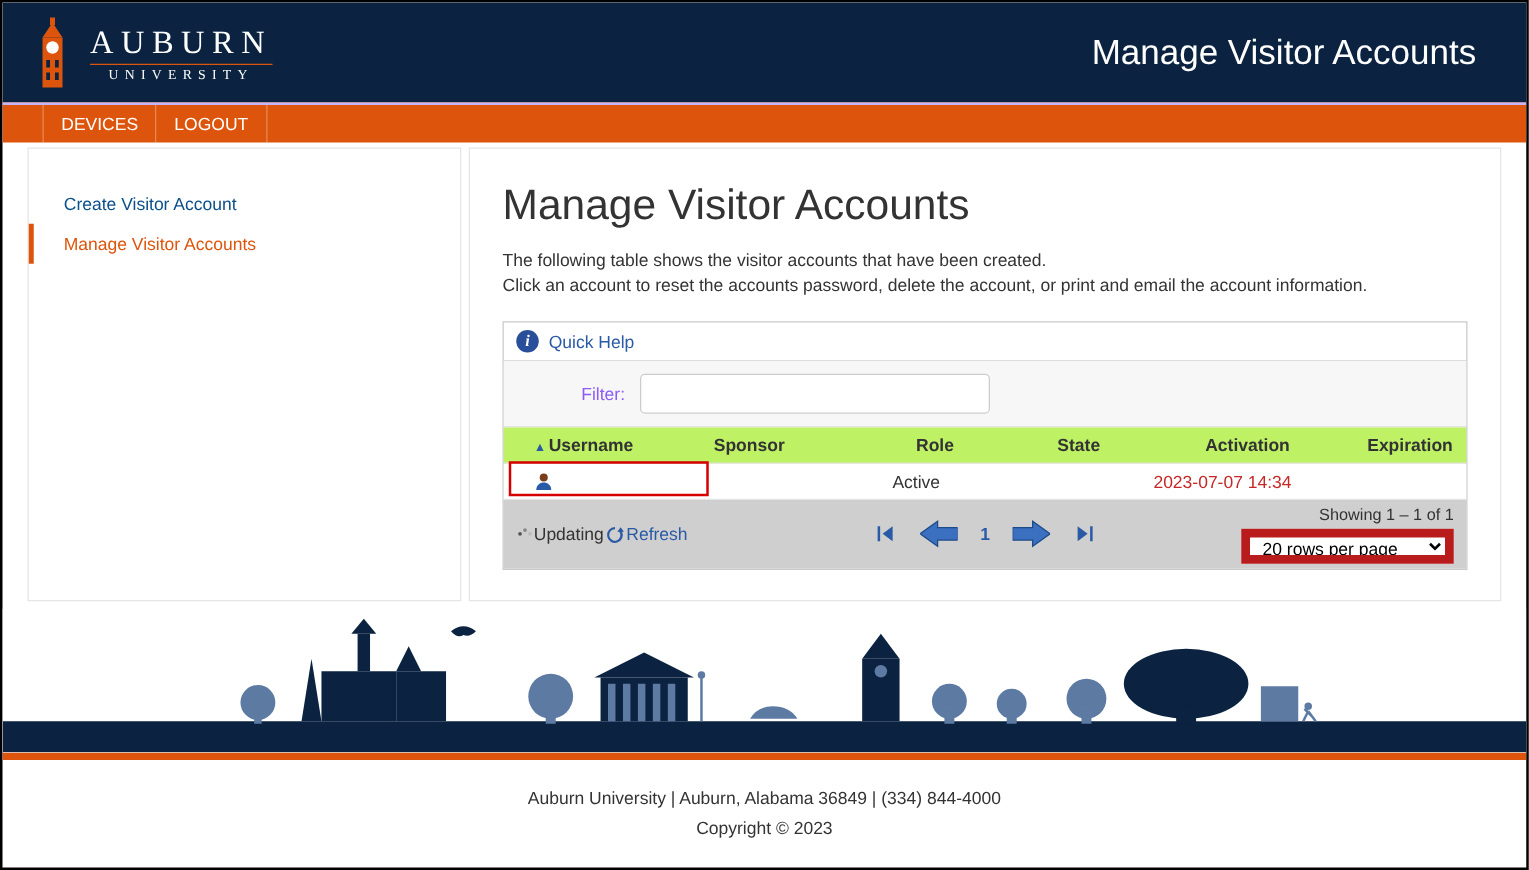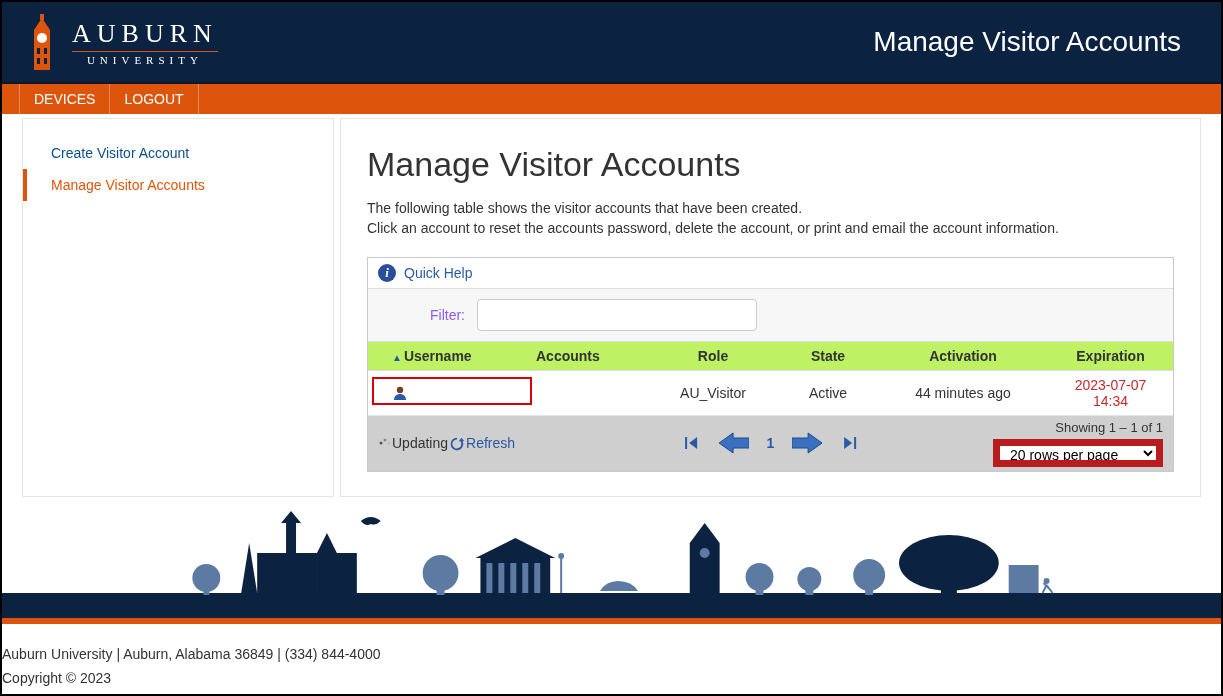--- a/index.html
+++ b/index.html
@@ -7,26 +7,26 @@
   
   .header { background: #0b2341; height: 80px; display: flex; align-items: center; justify-content: space-between; padding: 0 40px 0 20px; }
   .logo-wrap { display: flex; align-items: center; gap: 10px; }
   .logo-tower svg { display: block; }
   .logo-text { color: #fff; display: flex; flex-direction: column; align-items: center; }
   .logo-text .big { font-size: 26px; letter-spacing: 6px; font-family: Georgia, serif; }
   .logo-text .divider { width: 100%; height: 1px; background: #dd550c; margin: 2px 0; }
   .logo-text .small { font-size: 11px; letter-spacing: 5px; font-family: Georgia, serif; }
   .page-title-big { color: #fff; font-size: 28px; font-weight: 400; }
   
-  .navbar { background: #dd550c; border-top: 2px solid #0f172a; height: 32px; display: flex; align-items: stretch; padding-left: 17px; }
+  .navbar { background: #dd550c; border-top: 2px solid #c4b5fd; height: 32px; display: flex; align-items: stretch; padding-left: 32px; }
   .navbar a { color: #fff; text-decoration: none; font-size: 14px; padding: 0 14px; display: flex; align-items: center; border-right: 1px solid rgba(255,255,255,0.3); }
   .navbar a:first-child { border-left: 1px solid rgba(255,255,255,0.3); }
   
   .content-wrap { display: flex; padding: 4px 20px 0 20px; gap: 6px; }
-  .sidebar { width: 312px; background: #fff; border: 1px solid #e5e5e5; padding: 18px 0; min-height: 350px; }
+  .sidebar { width: 347px; background: #fff; border: 1px solid #e5e5e5; padding: 28px 0; min-height: 350px; }
   .sidebar-item { display: block; padding: 8px 28px; color: #0b4f8b; font-size: 14px; cursor: pointer; }
   .sidebar-item.active { color: #dd550c; border-left: 4px solid #dd550c; padding-left: 24px; }
   
   .main { flex: 1; background: #fff; border: 1px solid #e5e5e5; padding: 26px 26px 24px 26px; }
   .main h1 { font-size: 34px; font-weight: 400; color: #333; margin-bottom: 14px; }
   .main .intro { font-size: 14px; color: #333; line-height: 1.45; margin-bottom: 18px; }
   
   .panel { border: 1px solid #c9c9c9; }
   .qh-row { padding: 6px 10px; border-bottom: 1px solid #ddd; display: flex; align-items: center; gap: 8px; }
   .qh-icon { width: 18px; height: 18px; border-radius: 50%; background: #2a4f9a; color: #fff; display: inline-flex; align-items: center; justify-content: center; font-size: 13px; font-weight: bold; font-family: Georgia, serif; font-style: italic; }
@@ -63,21 +63,21 @@
   .pager-right .showing { font-size: 13px; color: #333; margin-bottom: 4px; }
   .pager-right select { width: 170px; height: 28px; border: 7px solid #b91c1c; background: #ffffff; font-size: 14px; padding: 0 6px; }
   .arrow-btn svg, .skip-btn svg { display: block; }
   .arrow-btn, .skip-btn { cursor: pointer; }
   .dots-icon { width: 14px; height: 14px; display: inline-block; position: relative; }
   
   .skyline { height: 115px; background: #fff; position: relative; overflow: hidden; margin-top: 6px; }
   .skyline svg { position: absolute; bottom: 0; left: 0; width: 100%; height: 100%; }
   .orange-strip { height: 6px; background: #dd550c; }
   
-  .footer-text { padding: 22px 0 10px 0; font-size: 14px; color: #333; }
+  .footer-text { text-align: center; padding: 22px 0 10px 0; font-size: 14px; color: #333; }
   .footer-text .line { margin-bottom: 8px; }
 </style>
 </head>
 <body>
 
 <div class="header">
   <div class="logo-wrap">
     <span class="logo-tower">
       <svg width="40" height="60" viewBox="0 0 40 60">
         <rect x="12" y="18" width="16" height="40" fill="#dd550c"></rect>
@@ -123,41 +123,39 @@
         <span class="qh-link">Quick Help</span>
       </div>
 
       <div class="filter-row">
         <label>Filter:</label>
         <input type="text" style="">
       </div>
 
       <div class="thead-row">
         <div class="col-user"><span class="sort-ind">▲</span><span>Username</span></div>
-        <div class="col-sponsor">Accounts</div>
+        <div class="col-sponsor">Sponsor</div>
         <div class="col-role">Role</div>
         <div class="col-state">State</div>
         <div class="col-activation">Activation</div>
         <div class="col-expiration">Expiration</div>
       </div>
 
       <div class="tbody-row">
         <div class="col-user user-cell">
           <div class="user-highlight"></div>
           <span class="user-glyph">
             <svg width="16" height="16" viewBox="0 0 16 16">
                 <circle cx="8" cy="5" r="3.2" fill="#7a3e1d"></circle>
                 <path d="M2 15c0-4 3-6 6-6s6 2 6 6" fill="#2a5aa5"></path>
               </svg>
           </span>
         </div>
         <div class="col-sponsor"></div>
-        <div class="col-role">AU_Visitor</div>
         <div class="col-state">Active</div>
-        <div class="col-activation">44 minutes ago</div>
         <div class="col-expiration expiration-val">2023-07-07 14:34</div>
       </div>
 
       <div class="pager-row">
         <div class="pager-left">
           <span class="dots-icon">
             <svg width="14" height="14" viewBox="0 0 14 14">
                 <circle cx="3" cy="7" r="1.5" fill="#555"></circle>
                 <circle cx="7" cy="4" r="1.5" fill="#888"></circle>
                 <circle cx="11" cy="7" r="1.5" fill="#bbb"></circle>

